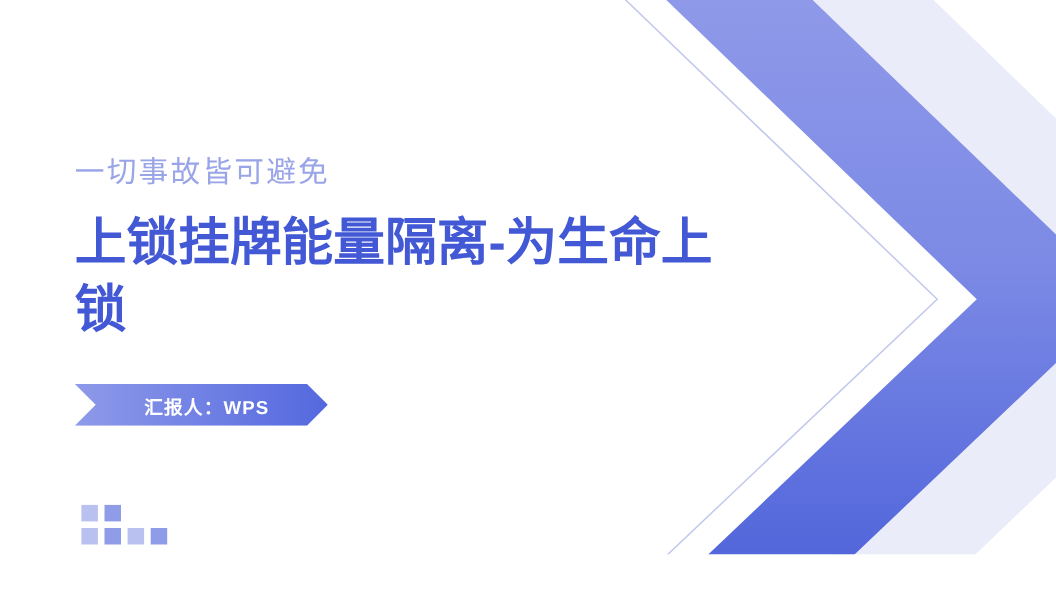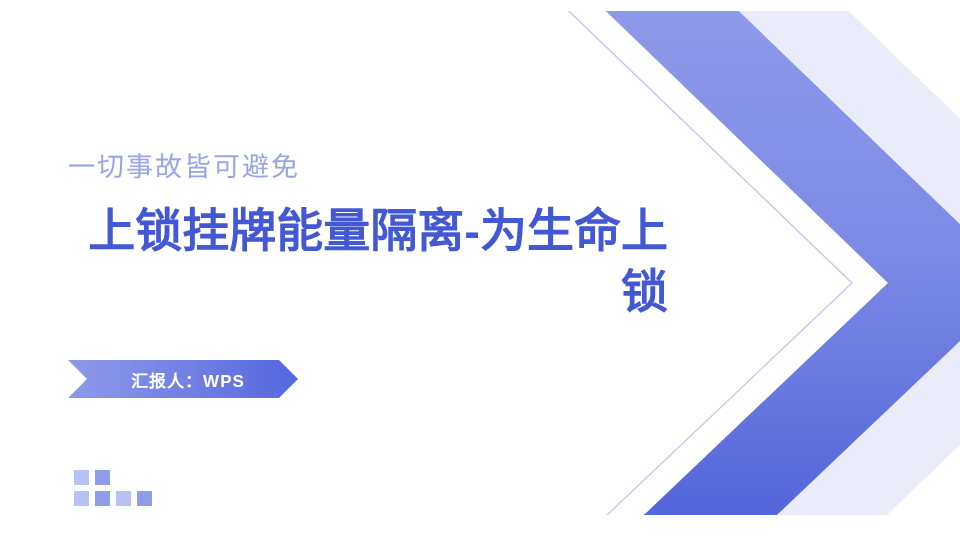--- a/index.html
+++ b/index.html
@@ -11,21 +11,20 @@
   body {
     font-family: "Liberation Sans", "DejaVu Sans", sans-serif;
   }
 
   .slide {
     position: relative;
     width: 960px;
     height: 504px;
     background: #ffffff;
     overflow: hidden;
-    margin-top: 11px;
   }
 
   
   .chevron-layer {
     position: absolute;
     inset: 0;
     width: 960px;
     height: 540px;
     pointer-events: none;
   }
@@ -50,21 +49,20 @@
   }
 
   .main-title {
     font-size: 47px;
     line-height: 1.28;
     letter-spacing: 0px;
     color: #4358d4;
     font-weight: 700;
     margin: 0;
     width: 600px;
-    text-align: right;
   }
 
   
   .badge-wrap {
     position: absolute;
     left: 68px;
     top: 349px;
     width: 230px;
     height: 38px;
     z-index: 6;

